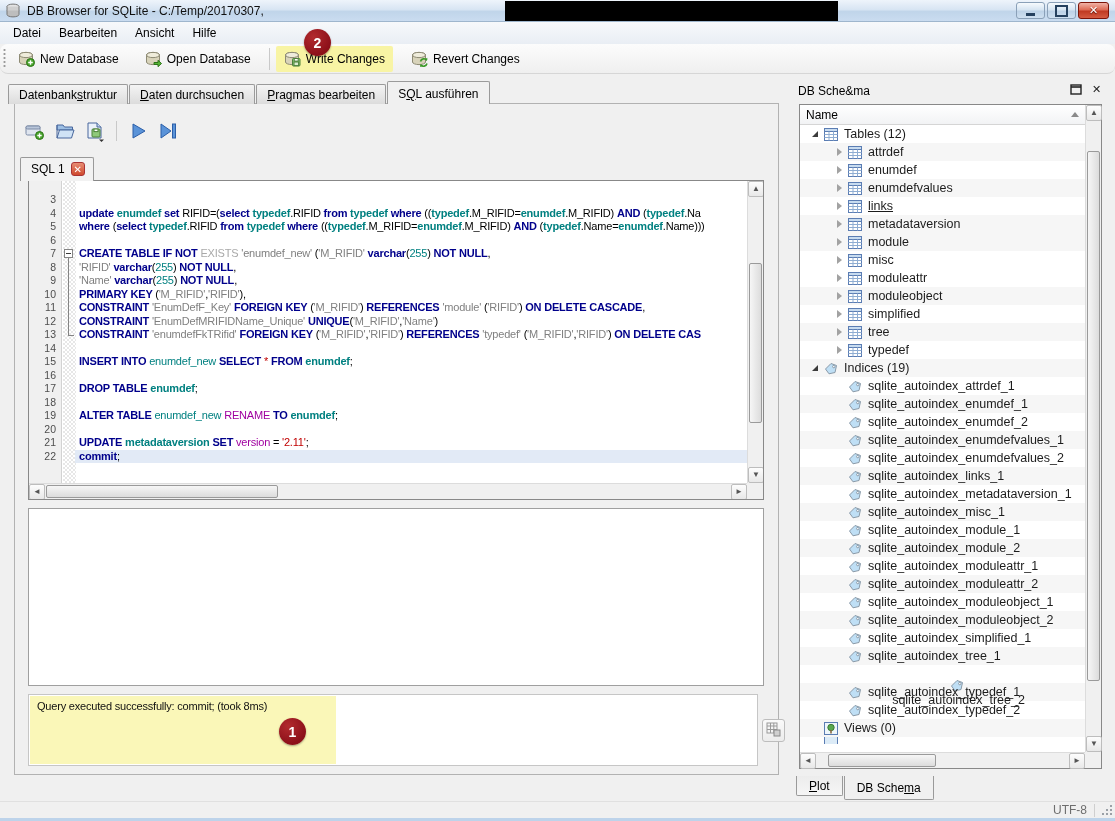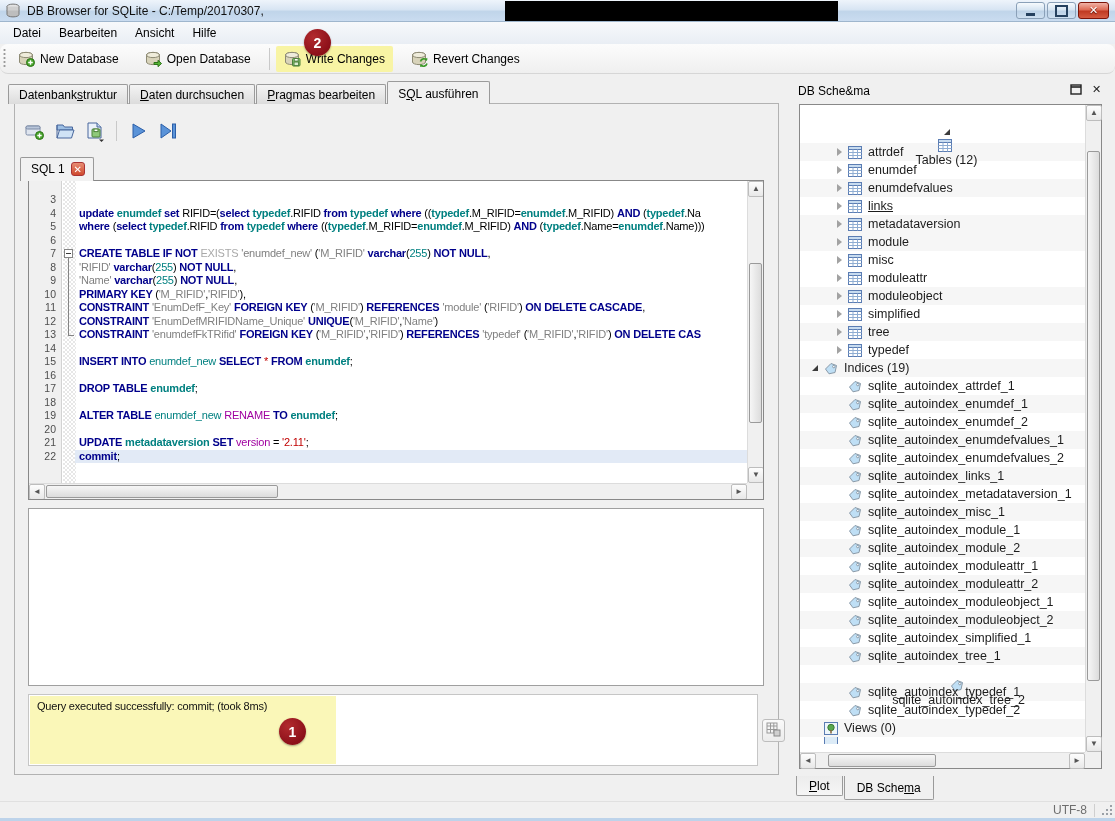--- a/index.html
+++ b/index.html
@@ -442,22 +442,26 @@
       <span class="dock-btn">
           <svg width="12" height="11" viewBox="0 0 12 11">
             <rect x="1" y="1" width="10" height="9" fill="none" stroke="#222" stroke-width="1.4"></rect>
             <path d="M1 3 h10" stroke="#222" stroke-width="1.6"></path>
           </svg>
         </span>
       <span class="dock-btn">✕</span>
     </span>
   </div>
   <div id="tree">
+    <div id="tree-header">
+      <span>Name</span>
+      <span id="tree-sort"></span>
+    </div>
     <div id="tree-rows">
-        <div class="trow" style="padding-left: 8px; flex-direction: column;">
+        <div class="trow" style="padding-left: 8px;">
           <span class="tarrow">
             <span class="arr-open"></span>
           </span>
           <span class="ticon13"><svg width="14" height="13" viewBox="0 0 14 13">
               <rect x="0.5" y="0.5" width="13" height="12" fill="#fff" stroke="#5b7db3"></rect>
               <rect x="0.5" y="0.5" width="13" height="3" fill="#c8dcf0" stroke="#5b7db3"></rect>
               <path d="M0.5 6.5 h13 M0.5 9.5 h13 M5 3.5 v9 M9.5 3.5 v9" stroke="#8fadd2"></path>
             </svg></span>
           <span class="tlabel">Tables (12)</span>
         </div>

